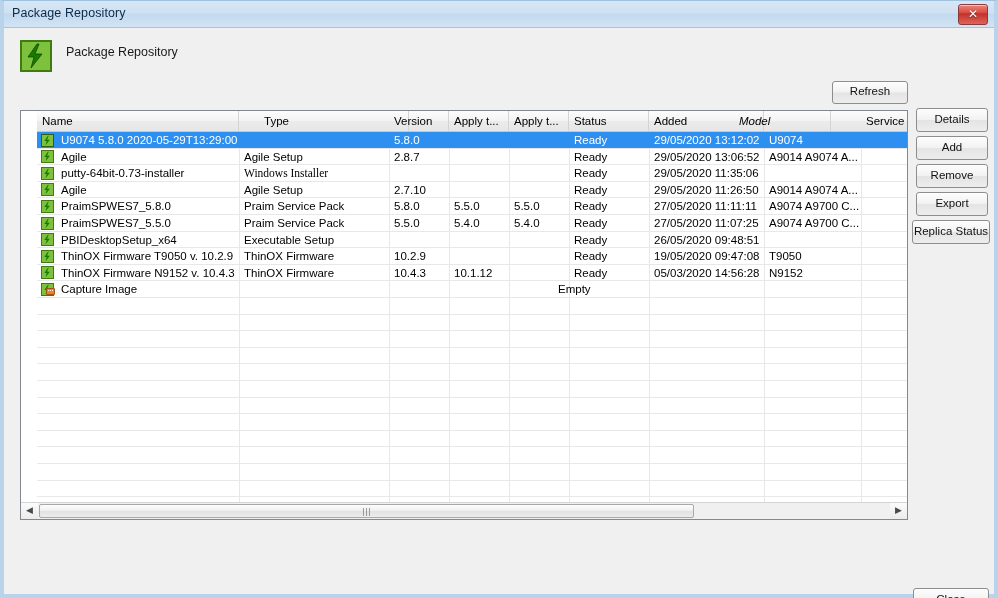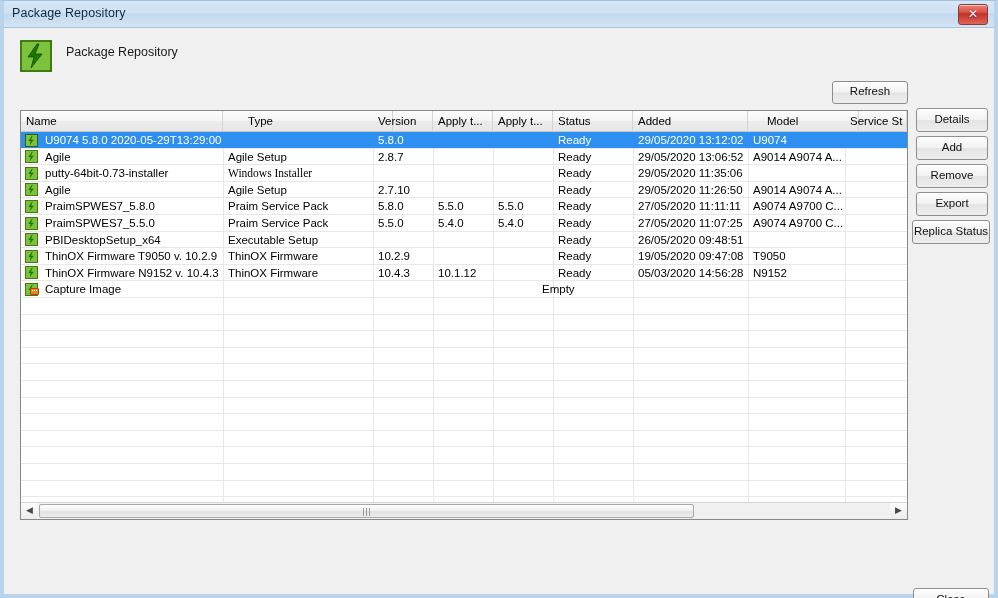--- a/index.html
+++ b/index.html
@@ -43,21 +43,21 @@
 
   .refresh-btn{position:absolute;left:828px;top:53px;width:74px;height:21px;
                border:1px solid #8d8d8d;border-radius:3px;
                background:linear-gradient(to bottom,#fdfdfd 0%,#f2f2f2 48%,#e4e4e4 52%,#ededed 100%);
                font-family:"Liberation Sans",sans-serif;font-size:11.5px;color:#111;
                line-height:19px;text-align:center;cursor:pointer;
                box-shadow:inset 0 1px 0 #fff;}
 
   
   .tablewrap{position:absolute;left:16px;top:82px;width:888px;height:410px;
-             background:#fff;border:1px solid #828790;box-sizing:border-box;overflow:hidden;}
+             background:#fff;border:1px solid #828790;box-sizing:border-box;overflow:hidden;padding-left:16px;}
   .tbl-header{position:relative;height:21px;width:100%;
               background:linear-gradient(to bottom,#fcfcfc 0%,#f3f3f3 50%,#ebebeb 51%,#e6e6e6 100%);
               border-bottom:1px solid #c8c8c8;box-sizing:border-box;}
   .th{position:absolute;top:0;height:20px;line-height:20px;font-size:11.5px;color:#000;
       padding-left:5px;box-sizing:border-box;
       border-right:1px solid #d4d4d4;white-space:nowrap;overflow:hidden;cursor:pointer;}
 
   .tbl-body{position:relative;width:100%;height:370px;overflow:hidden;background:#fff;}
   .grid-col{position:absolute;top:0;bottom:0;width:1px;background:#e8e8e8;}
   .row{position:absolute;left:0;width:100%;height:16.6px;box-sizing:border-box;
@@ -131,21 +131,21 @@
 
       <div class="tablewrap">
         <div class="tbl-header" id="tbl-header">
             <div class="th" style="left: 0px; width: 202px;">Name</div>
             <div class="th" style="left: 202px; width: 150px; margin-left: 20px;">Type</div>
             <div class="th" style="left: 352px; width: 60px;">Version</div>
             <div class="th" style="left: 412px; width: 60px;">Apply t...</div>
             <div class="th" style="left: 472px; width: 60px;">Apply t...</div>
             <div class="th" style="left: 532px; width: 80px;">Status</div>
             <div class="th" style="left: 612px; width: 115px;">Added</div>
-            <div class="th" style="left: 741px; width: 97px;">Model</div>
+            <div class="th" style="left: 697px; width: 97px; font-style: italic;">Model</div>
             <div class="th" style="left: 824px; width: 62px;">Service St</div>
           </div>
         <div class="tbl-body" id="tbl-body">
             <div class="grid-col" style="left: 202px;"></div>
             <div class="grid-col" style="left: 352px;"></div>
             <div class="grid-col" style="left: 412px;"></div>
             <div class="grid-col" style="left: 472px;"></div>
             <div class="grid-col" style="left: 532px;"></div>
             <div class="grid-col" style="left: 612px;"></div>
             <div class="grid-col" style="left: 727px;"></div>

